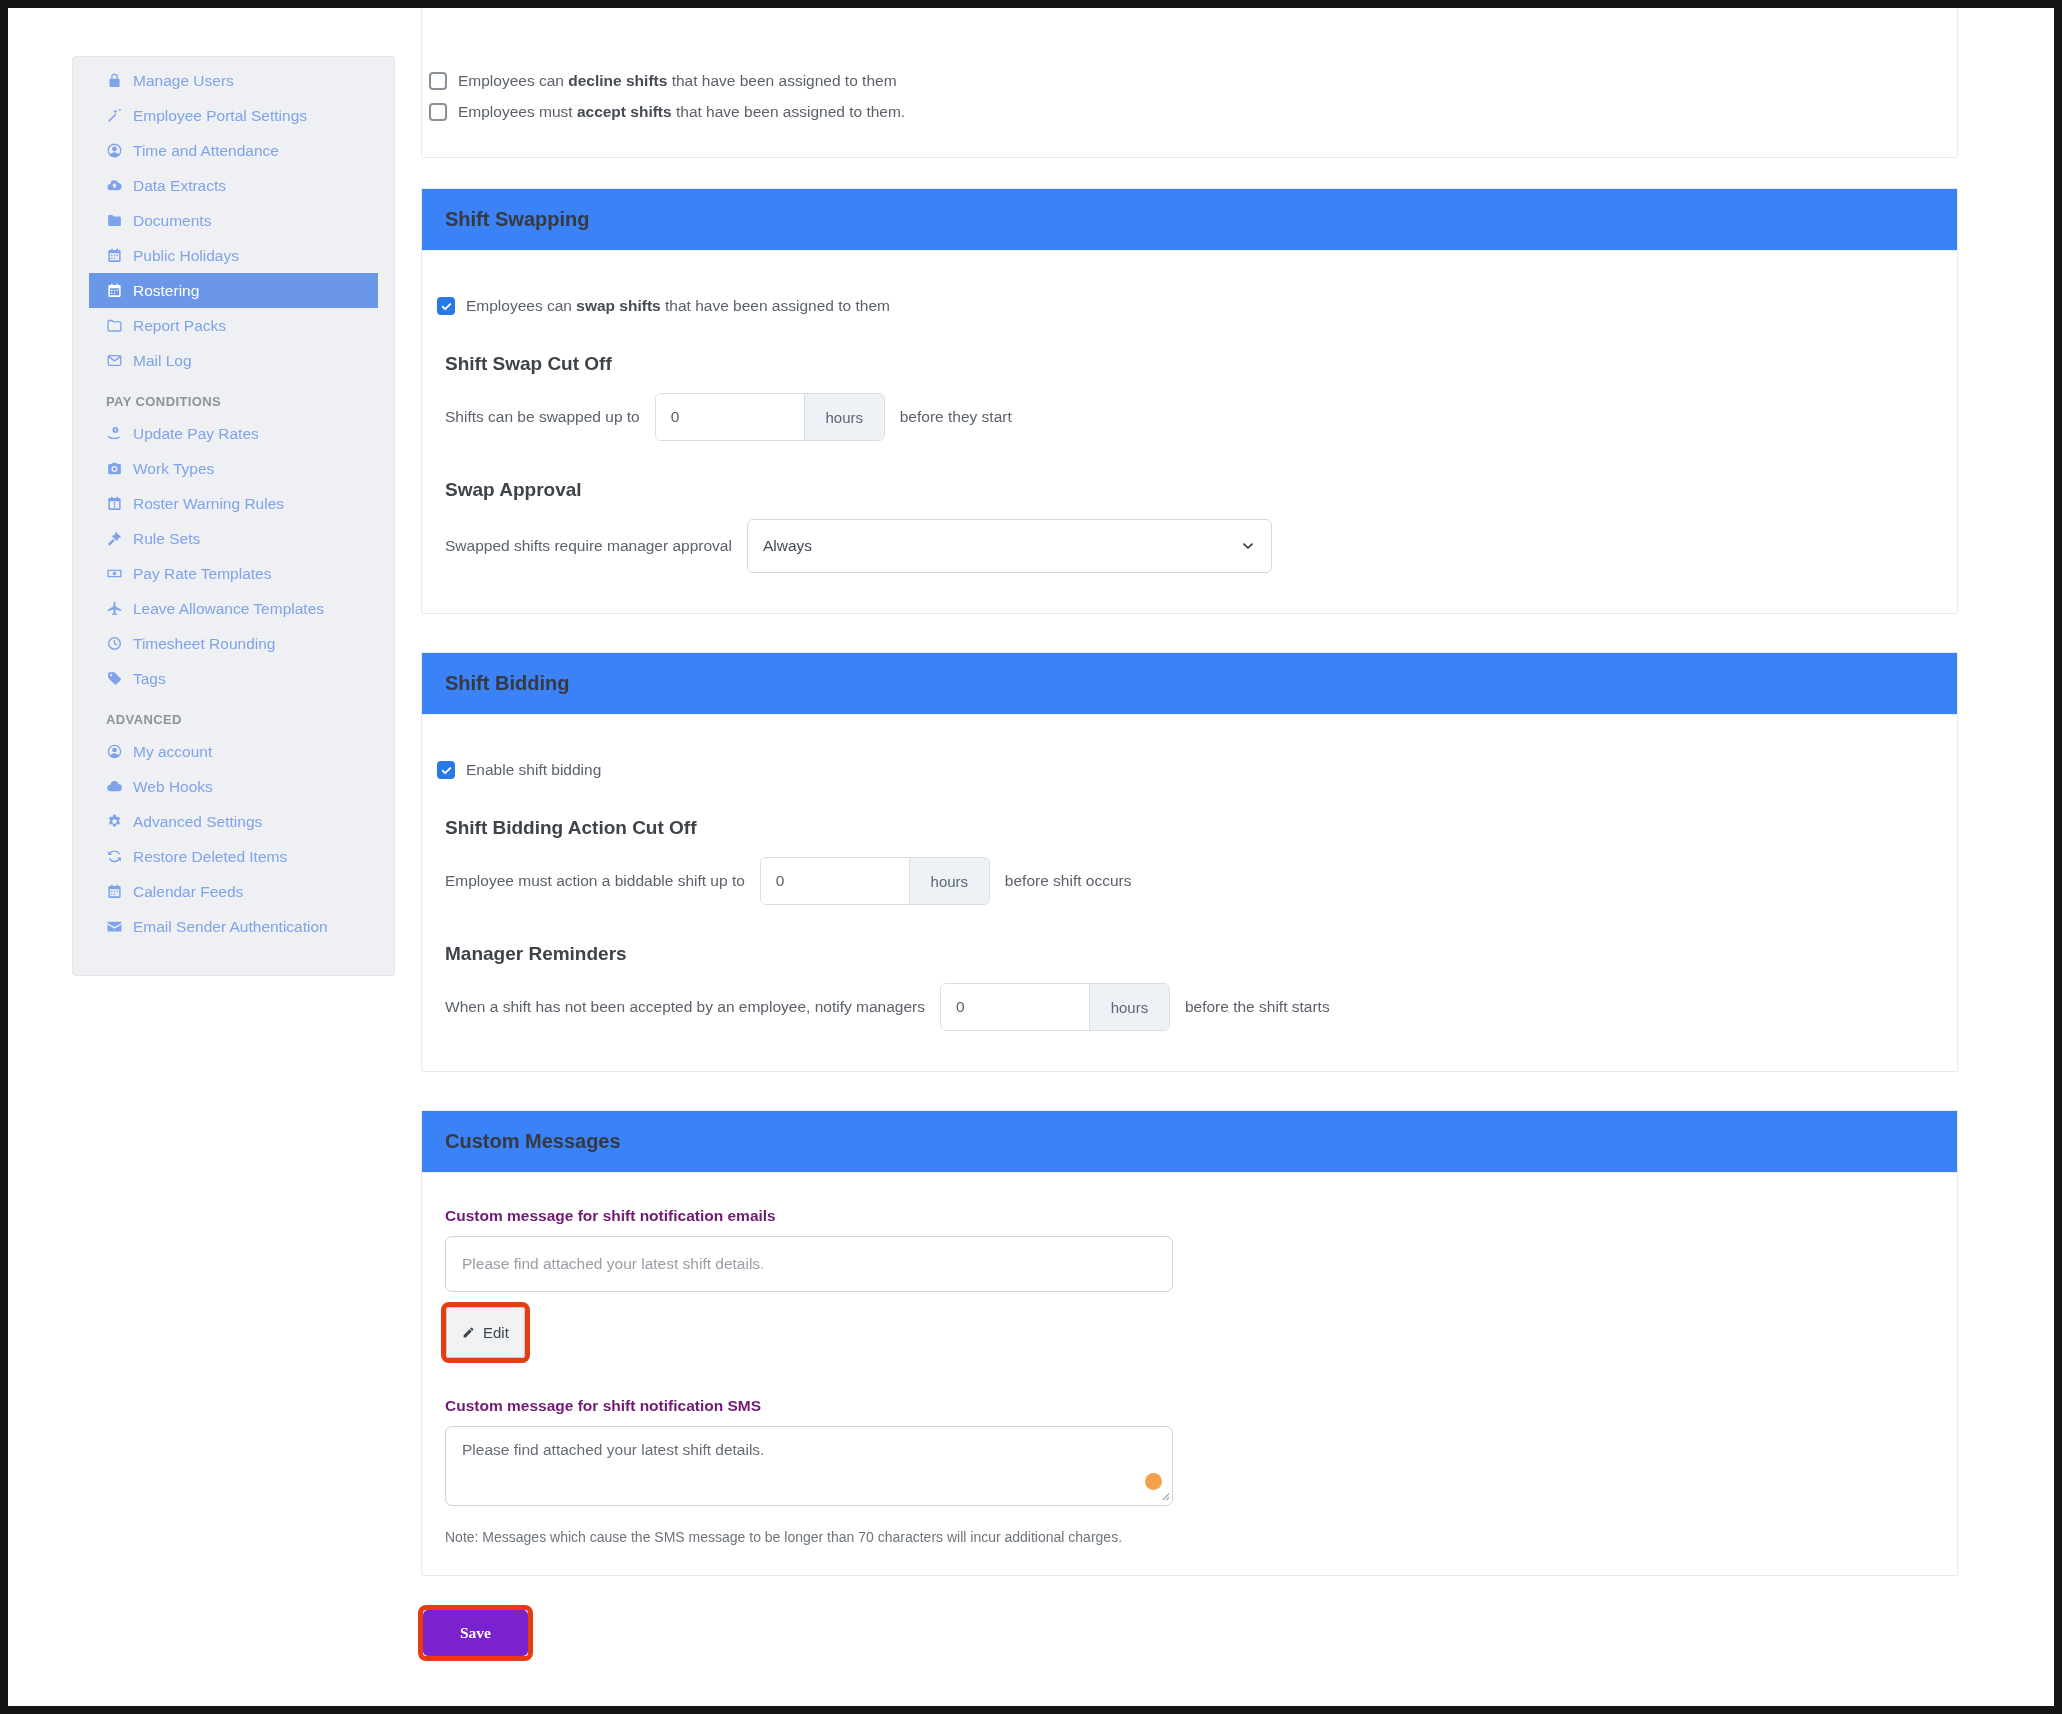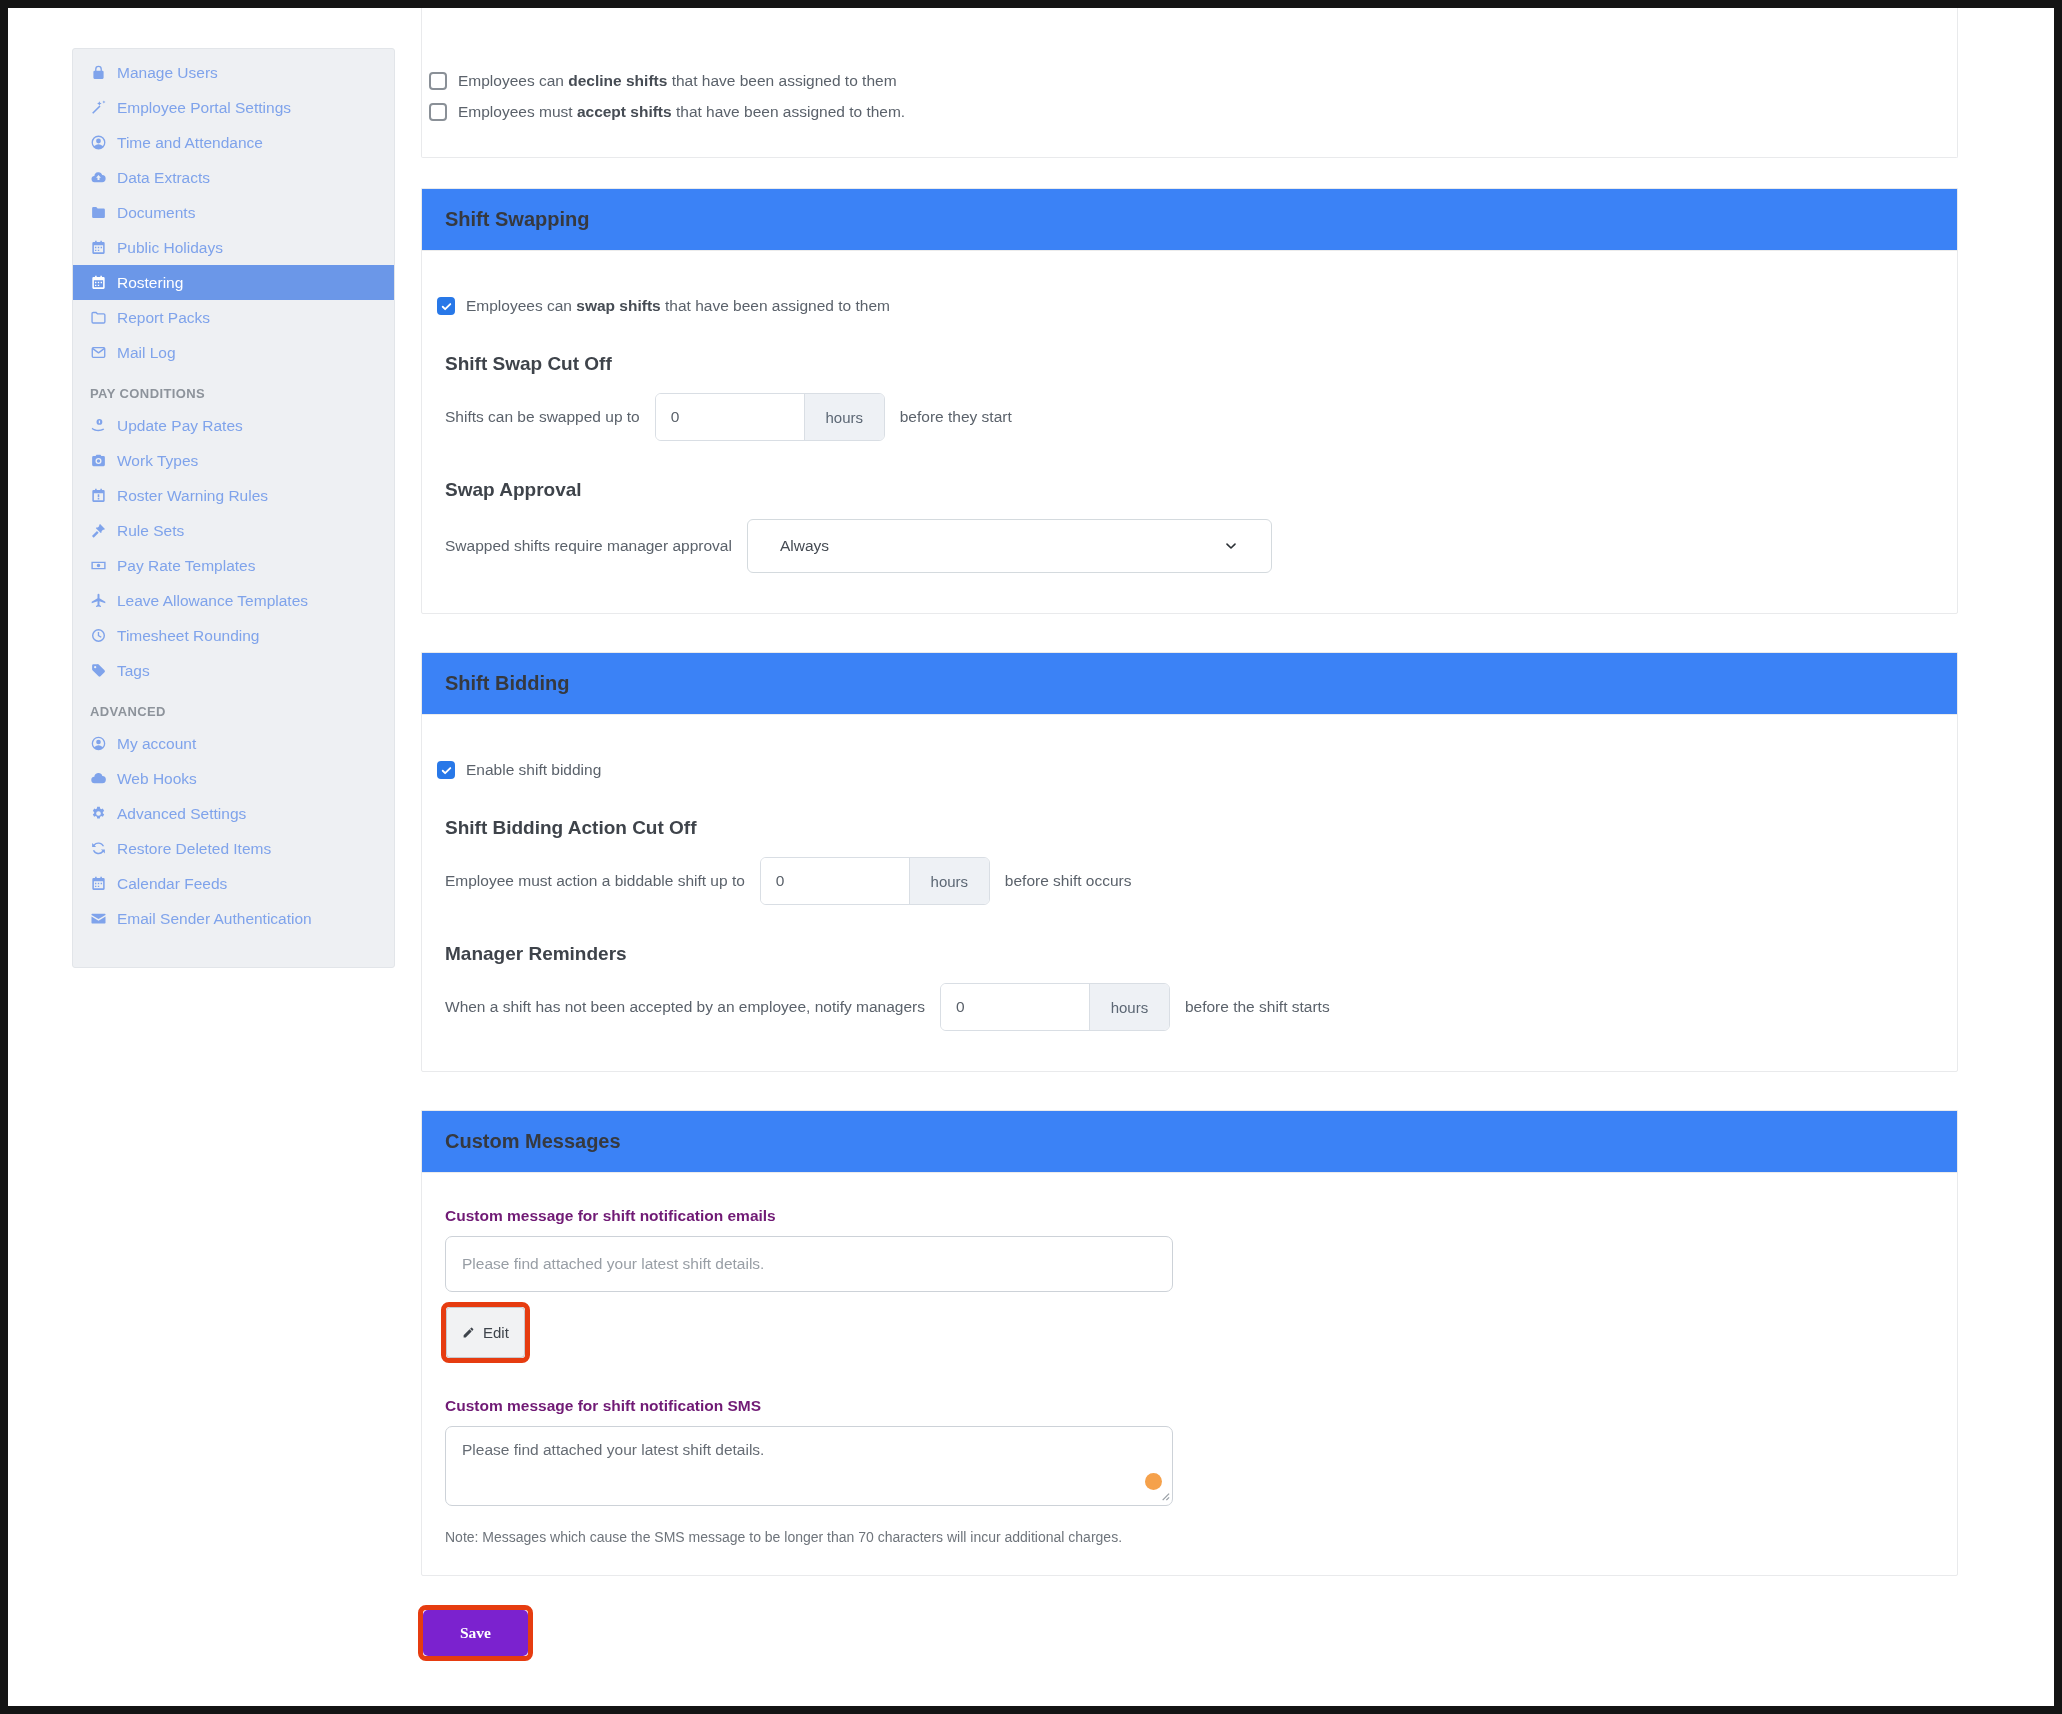--- a/index.html
+++ b/index.html
@@ -1,21 +1,21 @@
 <!DOCTYPE html>
 <html><head>
 <meta charset="utf-8">
 <style>
   html,body{margin:0;padding:0;background:#fff;}
   .frame{position:relative;width:2062px;height:1714px;box-sizing:border-box;border:8px solid #141414;
          background:#fff;font-family:"Liberation Sans",sans-serif;overflow:hidden;}
 
   
-  .sidebar{position:absolute;left:64px;top:40px;width:323px;height:920px;box-sizing:border-box;
-           background:#eef0f3;border:1px solid #e2e5e9;border-radius:3px;padding:6px 0 8px;}
+  .sidebar{position:absolute;left:64px;top:48px;width:323px;height:920px;box-sizing:border-box;
+           background:#eef0f3;border:1px solid #e2e5e9;border-radius:3px;padding:6px 16px 8px;}
   .nav-item{display:flex;align-items:center;gap:10px;height:35px;padding:0 10px 0 17px;
             font-size:15.5px;color:#7fa3eb;cursor:pointer;white-space:nowrap;}
   .nav-item svg{width:17px;height:17px;flex:none;}
   .nav-item.selected{background:#6b97e8;color:#fff;}
   .nav-header{padding:16px 10px 7px 17px;font-size:13px;font-weight:700;color:#8d939b;letter-spacing:.4px;}
 
   
   .main{position:absolute;left:413px;top:0;width:1537px;}
   .card{box-sizing:border-box;border:1px solid #e9eaec;background:#fff;border-radius:0 0 2px 2px;}
   .card-header{background:#3b82f6;border-bottom:1px solid #ececec;padding:19px 23px;
@@ -36,21 +36,21 @@
 
   h4.sec{font-size:19px;font-weight:700;color:#3e434a;margin:38px 0 0;}
   .inline-row{display:flex;align-items:center;gap:15px;margin-top:18px;font-size:15.5px;color:#5b626b;}
   .input-group{display:inline-flex;height:48px;border:1px solid #d9dee4;border-radius:6px;
                overflow:hidden;background:#fff;box-sizing:border-box;}
   .input-group input{width:118px;border:none;outline:none;padding:0 15px;font-size:15.5px;
                      color:#5b626b;font-family:inherit;background:#fff;}
   .addon{display:flex;align-items:center;justify-content:center;width:79px;background:#eef1f5;
          border-left:1px solid #d9dee4;color:#5c6774;font-size:15px;}
   .select-box{display:flex;align-items:center;justify-content:space-between;width:525px;height:54px;
-              box-sizing:border-box;border:1px solid #d4dade;border-radius:6px;padding:0 32px;
+              box-sizing:border-box;border:1px solid #d4dade;border-radius:6px;padding:0 15px;
               font-size:15.5px;color:#454b53;background:#fff;cursor:pointer;}
   .select-box svg{width:16px;height:16px;}
 
   .fld-label{font-size:15.5px;font-weight:700;color:#701a75;margin-top:34px;}
   .card-msgs .card-body{padding-top:34px;padding-bottom:24px;}
   .card-msgs .fld-label:first-child{margin-top:0;}
   .cm-input{display:block;width:728px;height:56px;box-sizing:border-box;margin-top:11px;
             border:1px solid #cdd2d8;border-radius:7px;padding:0 16px;font-size:15.5px;
             color:#989ea5;font-family:inherit;outline:none;}
   .ta-wrap{position:relative;width:728px;margin-top:11px;}

